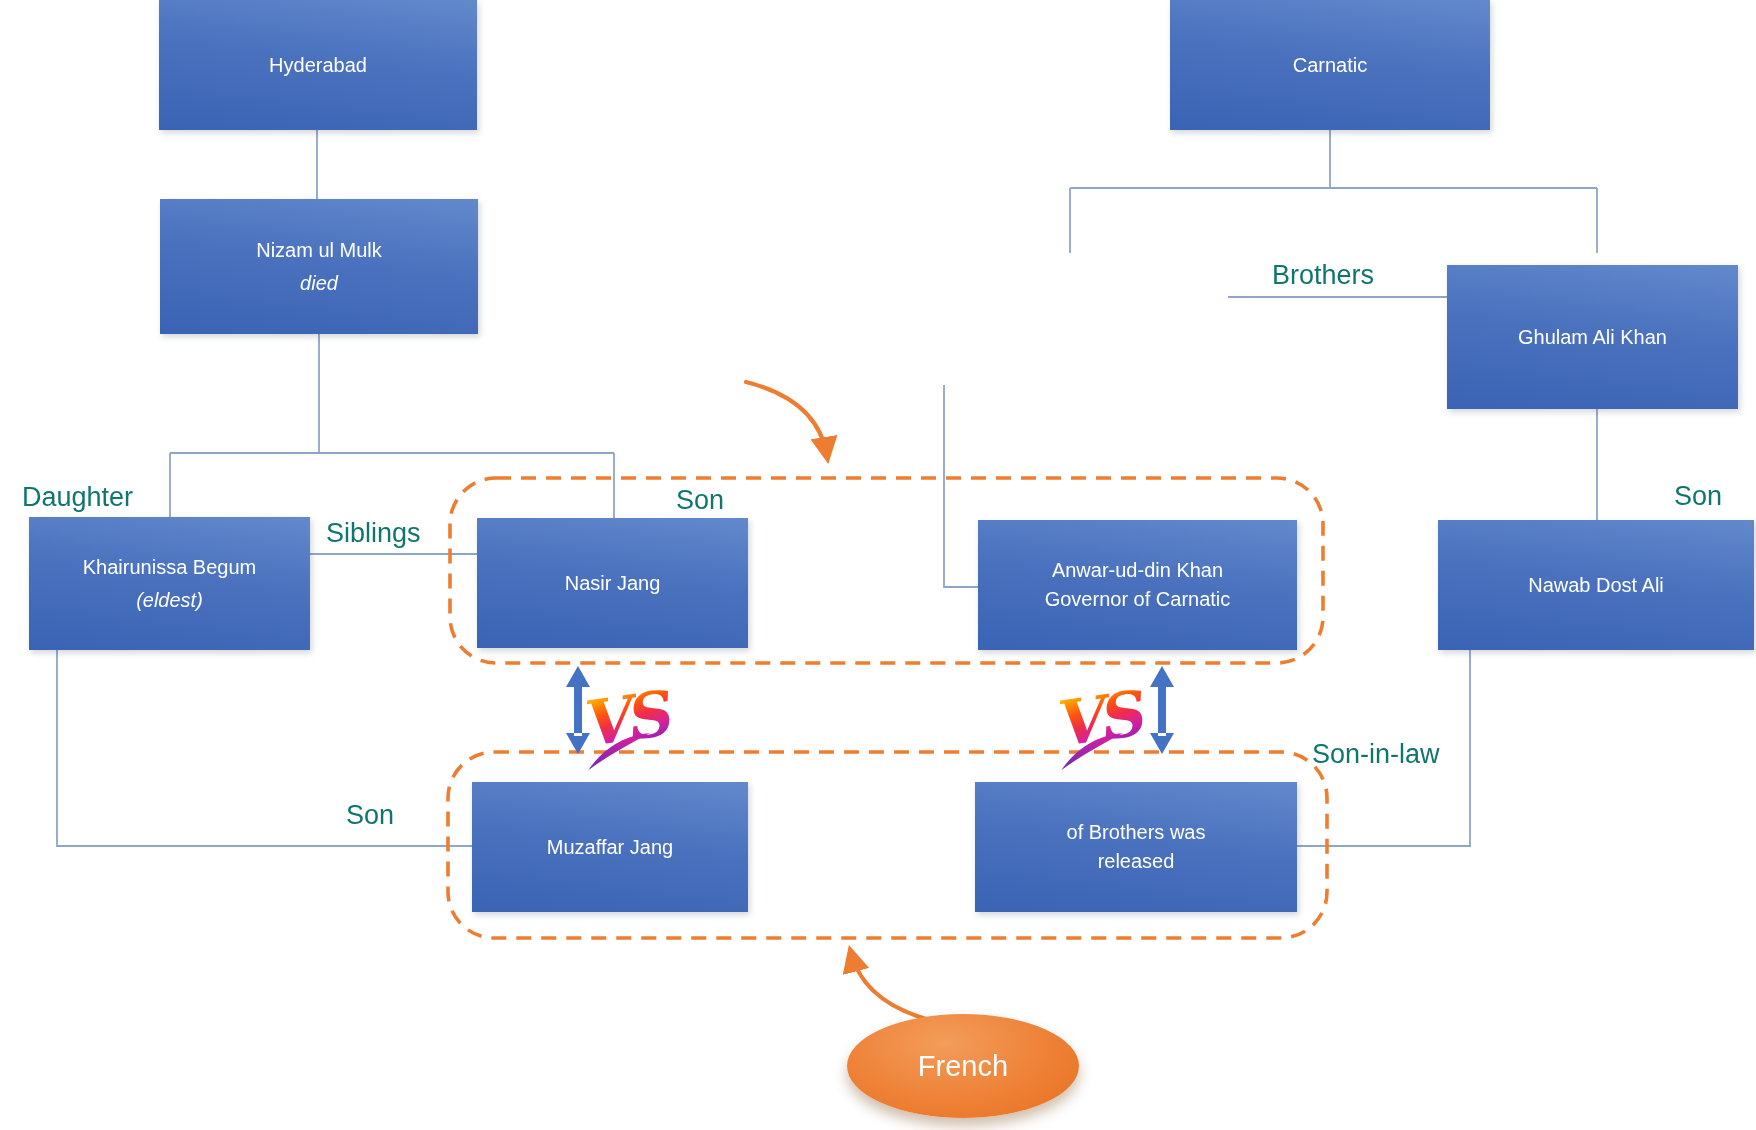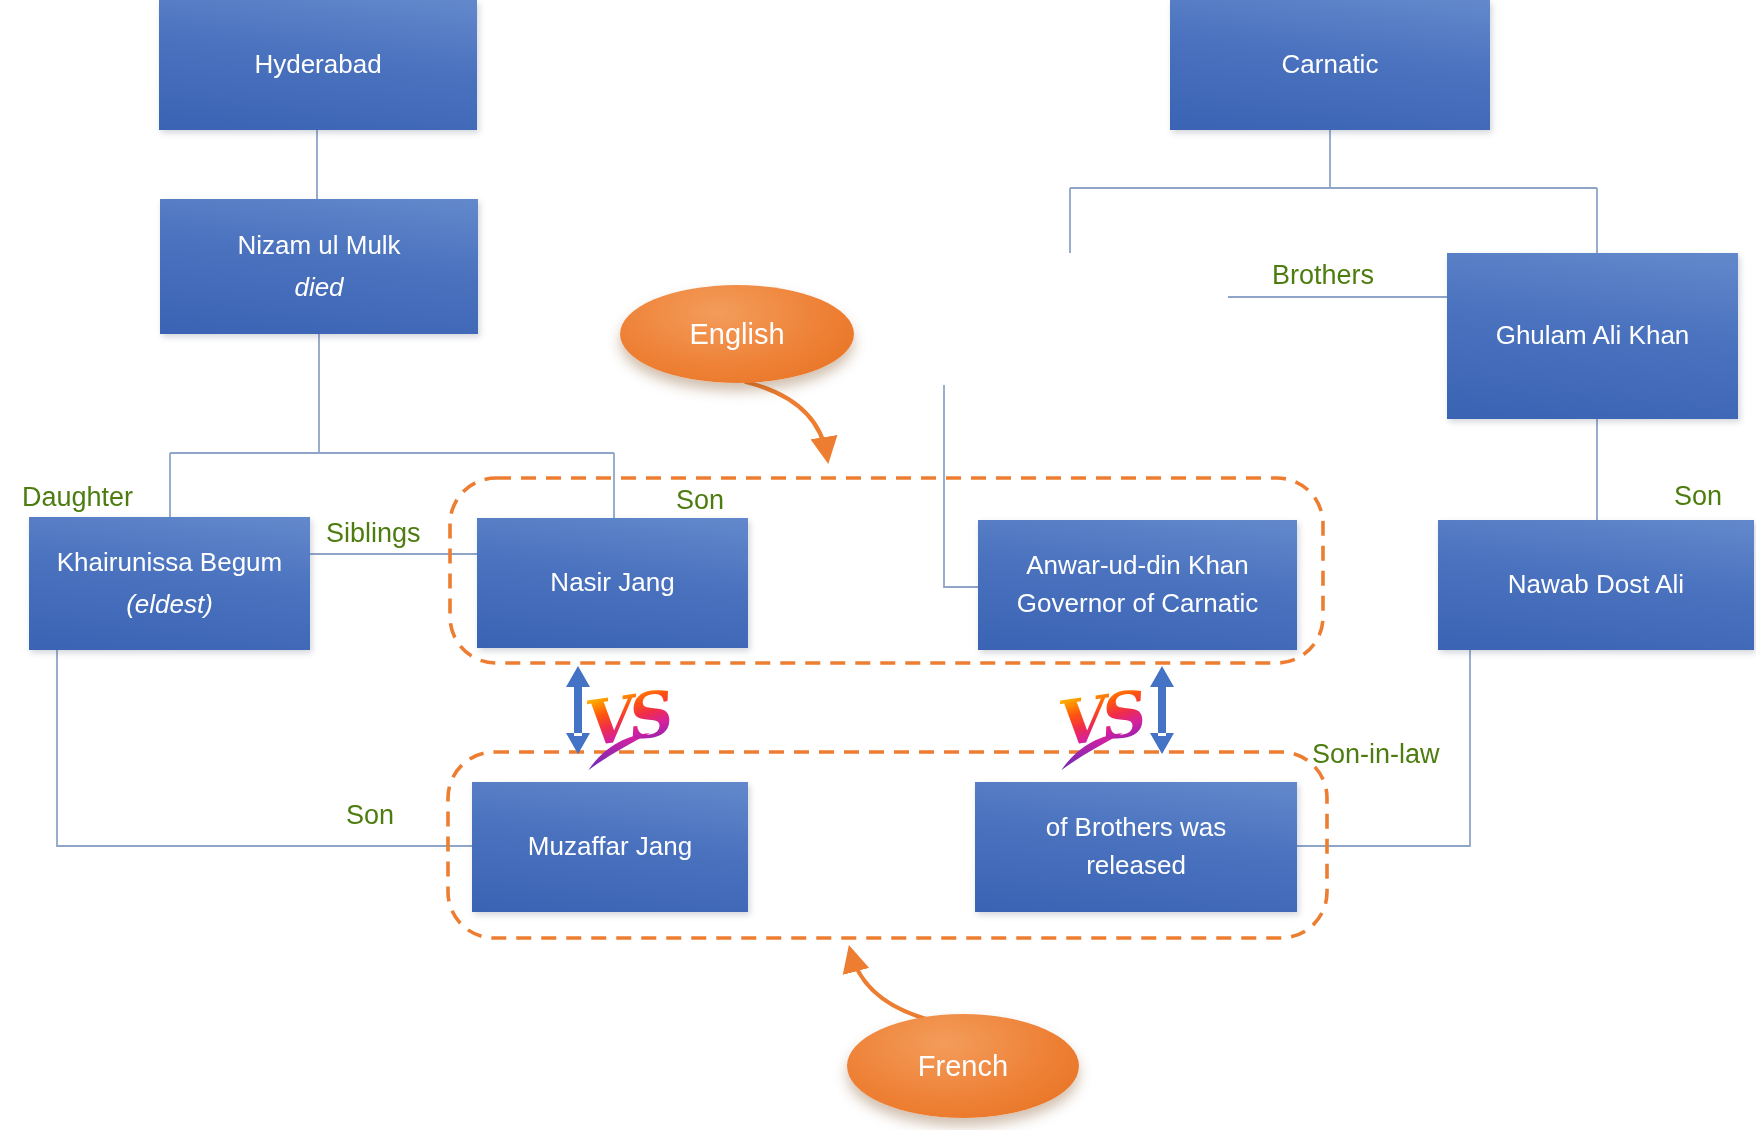--- a/index.html
+++ b/index.html
@@ -6,29 +6,29 @@
   .canvas{
     position:relative;width:1756px;height:1130px;background:#ffffff;
     overflow:hidden;font-family:"Liberation Sans", sans-serif;
   }
   svg.layer{position:absolute;left:0;top:0;pointer-events:none;}
   .connector-layer{z-index:1;}
   .overlay-layer{z-index:3;}
   .node{
     position:absolute;z-index:2;box-sizing:border-box;
     display:flex;flex-direction:column;align-items:center;justify-content:center;
-    text-align:center;color:#fff;font-size:26px;line-height:1.45;
+    text-align:center;color:#fff;font-size:20px;line-height:1.45;
     background:linear-gradient(187deg,#6389cc 0%,#4a72be 45%,#3a63b4 100%);
     box-shadow:2px 3px 6px rgba(60,70,90,.22);
     padding:8px 16px;
   }
   .node .line{display:block;}
   .node .italic-note{font-style:italic;margin-top:4px;}
   .edge-label{
-    position:absolute;z-index:4;color:#4d7c0f;font-size:27px;line-height:1.45;
+    position:absolute;z-index:4;color:#0f766e;font-size:27px;line-height:1.45;
     white-space:nowrap;
   }
   .edge-label.wrap{white-space:normal;}
   .ellipse{
     position:absolute;z-index:4;border-radius:50%;
     display:flex;align-items:center;justify-content:center;
     color:#fff;font-size:29px;
     background:radial-gradient(ellipse at 42% 28%, #f39c5b 0%, #ee8136 55%, #e66f1f 100%);
     box-shadow:0 8px 13px rgba(120,70,20,.35);
   }
@@ -61,21 +61,21 @@
 
   <div class="node" style="left:477px;top:518px;width:271px;height:130px">
     <span class="line">Nasir Jang</span>
   </div>
 
   <div class="node" style="left:1170px;top:0;width:320px;height:130px">
     <span class="line">Carnatic</span>
   </div>
 
 
-  <div class="node" style="left:1447px;top:253px;width:291px;height:166px">
+  <div class="node" style="left:1447px;top:265px;width:291px;height:144px">
     <span class="line">Ghulam Ali Khan</span>
   </div>
 
   <div class="node" style="left:978px;top:520px;width:319px;height:130px">
     <span class="line">Anwar-ud-din Khan</span>
     <span class="line">Governor of Carnatic</span>
   </div>
 
   <div class="node" style="left:1438px;top:520px;width:316px;height:130px">
     <span class="line">Nawab Dost Ali</span>
@@ -131,20 +131,17 @@
   </svg>
 
   <div class="edge-label" style="left:22px;top:478px">Daughter</div>
   <div class="edge-label" style="left:326px;top:514px">Siblings</div>
   <div class="edge-label" style="left:676px;top:481px">Son</div>
   <div class="edge-label" style="left:1272px;top:256px">Brothers</div>
   <div class="edge-label" style="left:1674px;top:477px">Son</div>
   <div class="edge-label" style="left:346px;top:796px">Son</div>
   <div class="edge-label" style="left:1312px;top:735px">Son-in-law</div>
 
-  <div class="ellipse" style="left:620px;top:285px;width:234px;height:98px">
-    <span>English</span>
-  </div>
   <div class="ellipse" style="left:847px;top:1014px;width:232px;height:104px">
     <span>French</span>
   </div>
 
 </div>
 
 </body></html>

